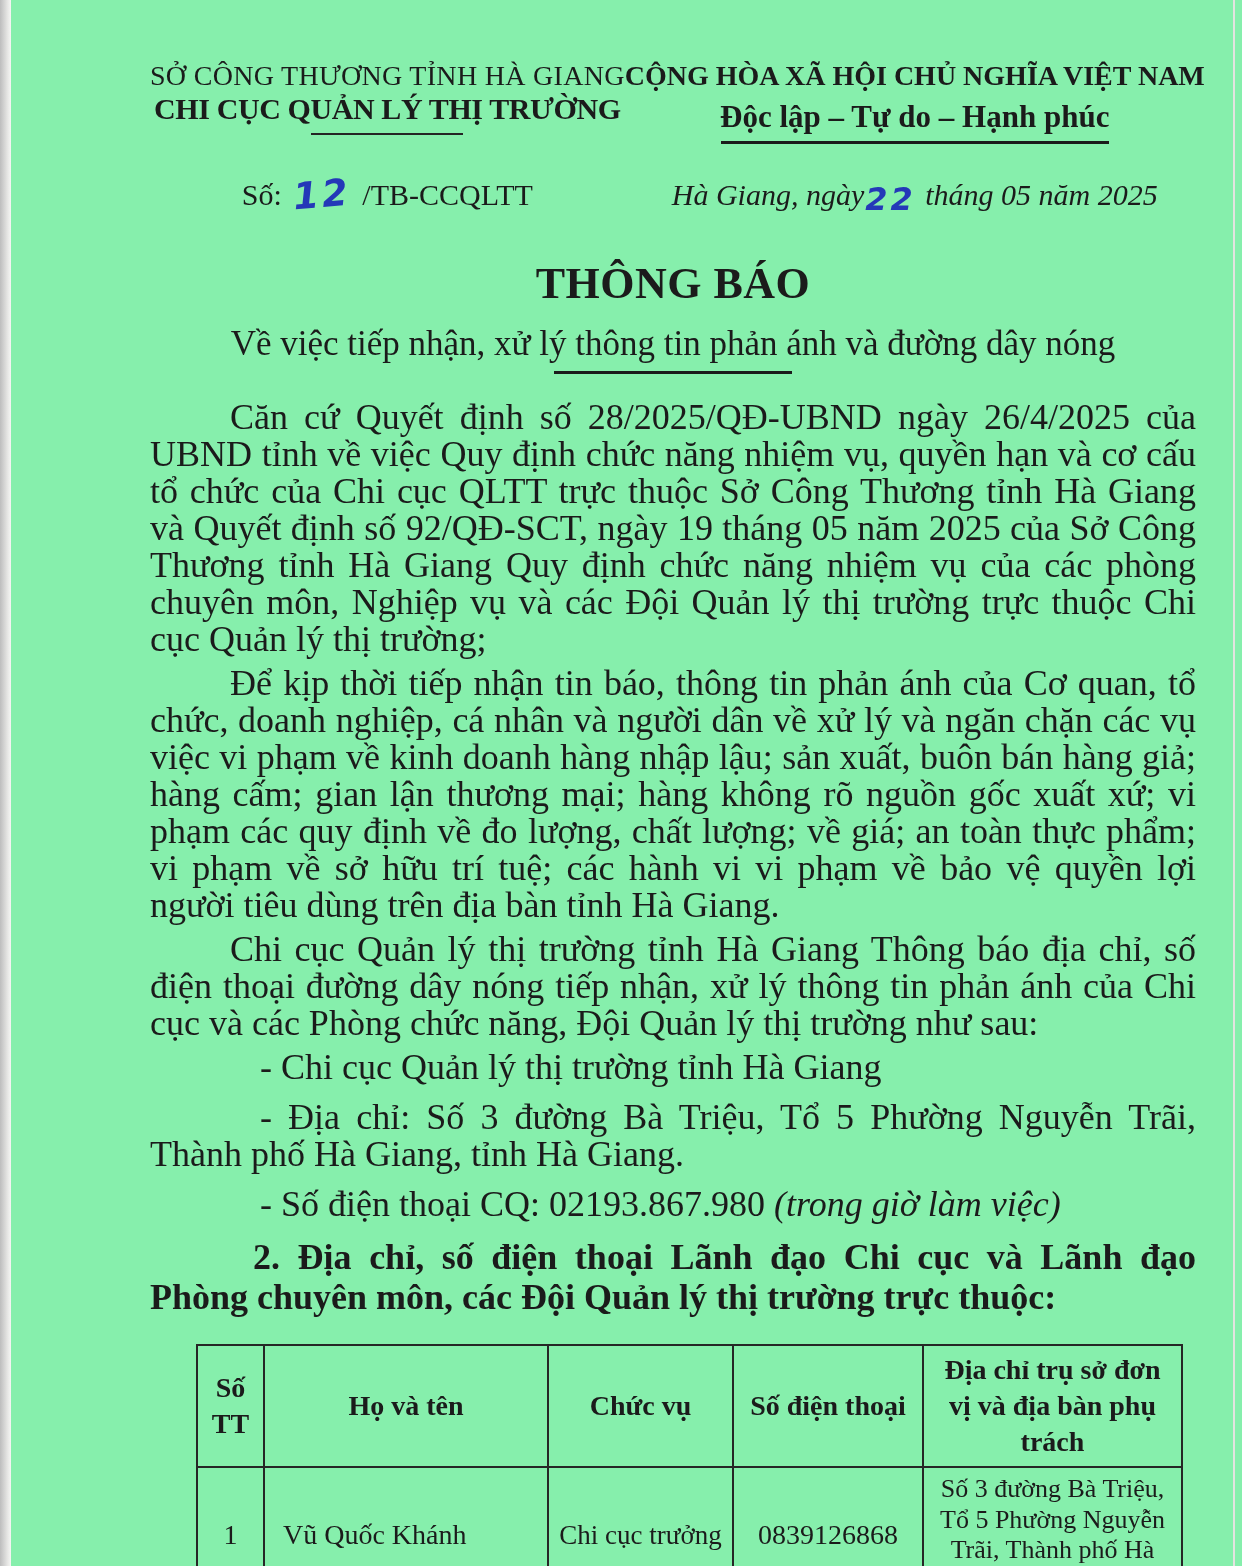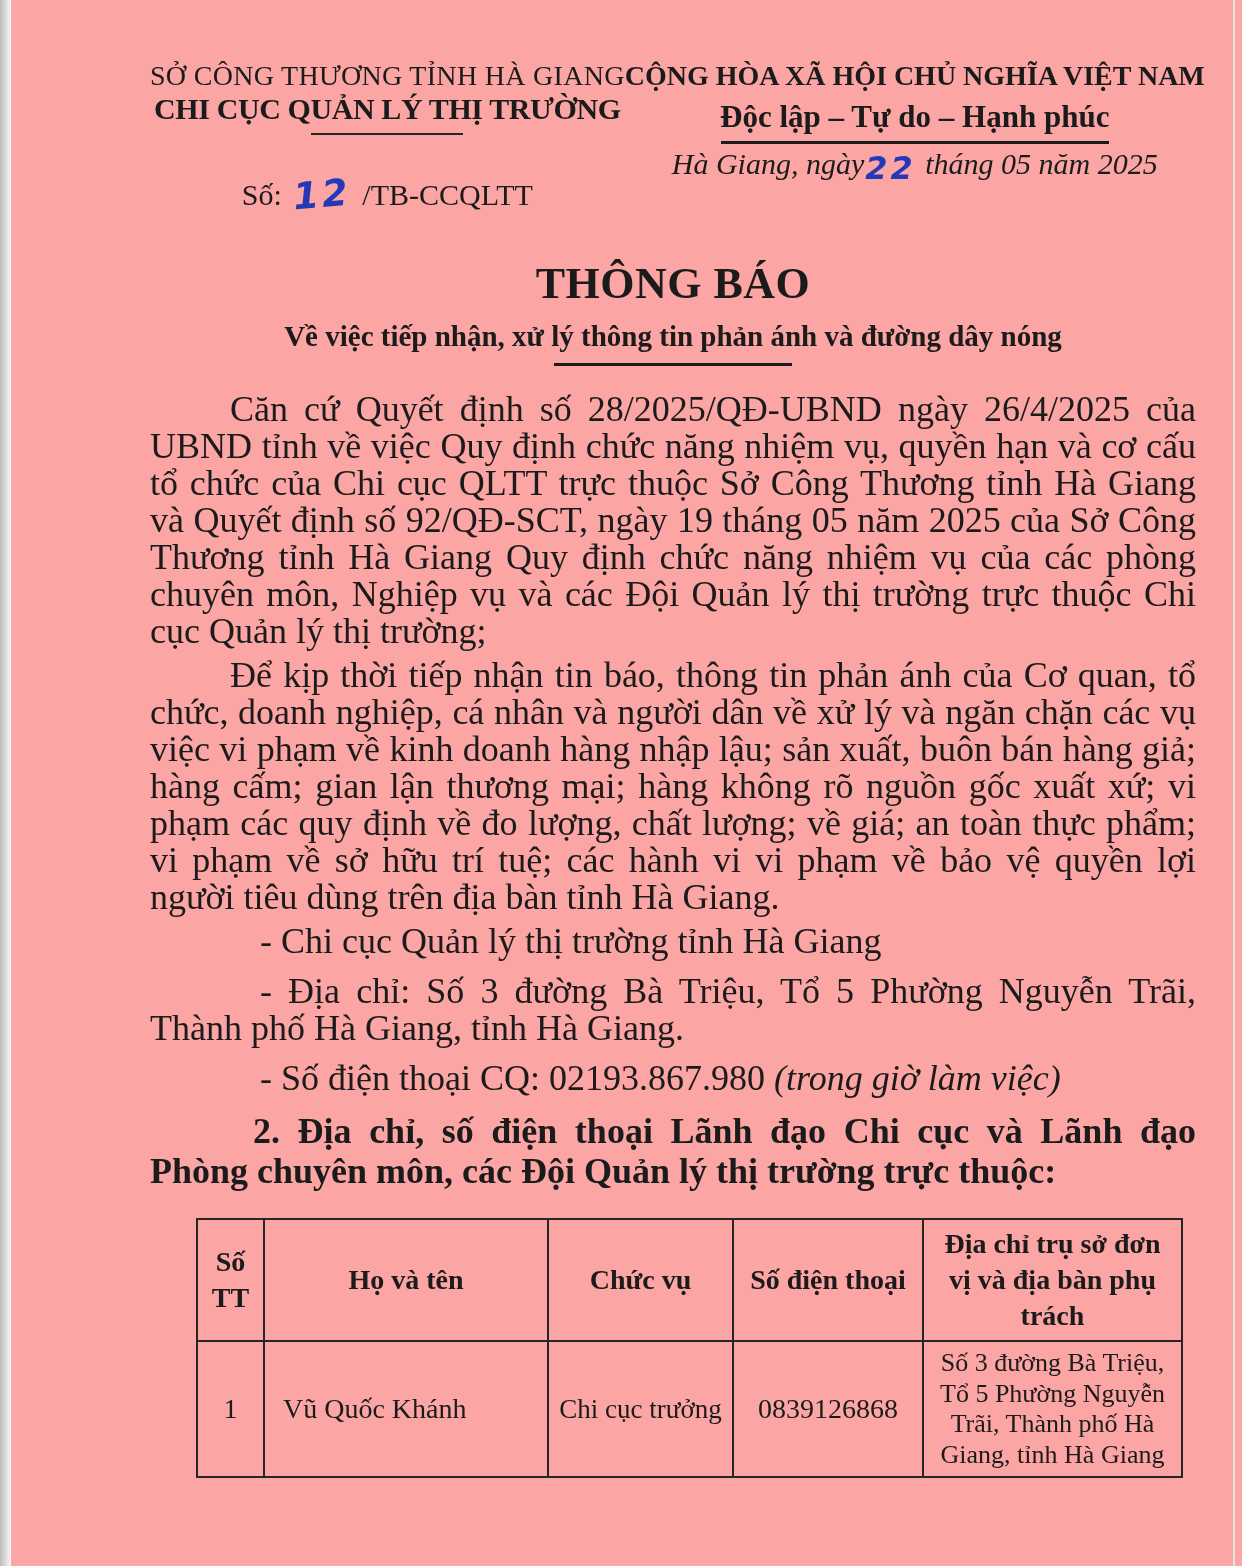--- a/index.html
+++ b/index.html
@@ -1,21 +1,21 @@
 <!DOCTYPE html>
 <html><head>
 <meta charset="utf-8">
 <style>
   * { margin:0; padding:0; box-sizing:border-box; }
   html,body { background:#e9e9e7; }
   .page {
     position:relative;
     width:1242px; height:1566px;
     margin:0 auto;
-    background:#fca5a5;
+    background:#86efac;
     font-family:"Liberation Serif","DejaVu Serif",serif;
     color:#1b1b1b;
     overflow:hidden;
     padding-left:24px;
   }
   .scan-edge-left {
     position:absolute; left:0; top:0; width:11px; height:100%;
     background:linear-gradient(to right,#bdbdbd,#e7e7e5 70%,#f6f6f4);
   }
   .scan-edge-right {
@@ -36,24 +36,24 @@
     display:inline-block;
     font-family:"DejaVu Sans",sans-serif;
     font-style:italic; font-weight:bold;
     letter-spacing:3px;
   }
   .hand-number { font-size:37px; transform:rotate(-5deg) translateY(2px); margin:0 4px; }
   .hand-day    { font-size:32px; transform:translateY(5px); margin:0 2px 0 1px; }
   .motto-line1 { font-size:28px; font-weight:bold; white-space:nowrap; }
   .motto-line2 { font-size:31px; font-weight:bold; margin-top:7px; white-space:nowrap; }
   .motto-underline { width:388px; border-top:3px solid #1b1b1b; margin:6px auto 0; }
-  .place-date { font-size:30px; font-style:italic; white-space:nowrap; }
+  .place-date { margin-top:31px; font-size:30px; font-style:italic; white-space:nowrap; }
   .title-block { text-align:center; margin-top:44px; }
   .notice-title { font-size:44px; font-weight:bold; letter-spacing:0.5px; }
-  .notice-subtitle { font-size:29px; font-weight:bold; line-height:38px; margin-top:8px; }
+  .notice-subtitle { font-size:35px; font-weight:normal; line-height:38px; margin-top:16px; }
   .subtitle-underline { width:238px; border-top:3px solid #1b1b1b; margin:8px auto 0; }
   .body-text { margin-top:25px; font-size:36px; line-height:37px; text-align:justify; }
   .body-text p { text-indent:80px; margin-bottom:7px; }
   .sec-heading { font-weight:bold; text-indent:103px; margin:12px 0 14px; }
   .sec-item { text-indent:110px; margin-bottom:13px; }
   .note-italic { font-style:italic; }
   .sec2-heading { font-weight:bold; text-indent:103px; line-height:40px; margin:14px 0 0; }
   table.contacts {
     border-collapse:collapse; table-layout:fixed;
     width:985px; margin:27px 0 0 46px;
@@ -107,20 +107,21 @@
       <div class="notice-title">THÔNG BÁO</div>
       <div class="notice-subtitle">
         <div>Về việc tiếp nhận, xử lý thông tin phản ánh và đường dây nóng</div>
       </div>
       <div class="subtitle-underline"></div>
     </div>
 
     <div class="body-text">
       <p>Căn cứ Quyết định số 28/2025/QĐ-UBND ngày 26/4/2025 của UBND tỉnh về việc Quy định chức năng nhiệm vụ, quyền hạn và cơ cấu tổ chức của Chi cục QLTT trực thuộc Sở Công Thương tỉnh Hà Giang và Quyết định số 92/QĐ-SCT, ngày 19 tháng 05 năm 2025 của Sở Công Thương tỉnh Hà Giang Quy định chức năng nhiệm vụ của các phòng chuyên môn, Nghiệp vụ và các Đội Quản lý thị trường trực thuộc Chi cục Quản lý thị trường;</p>
       <p>Để kịp thời tiếp nhận tin báo, thông tin phản ánh của Cơ quan, tổ chức, doanh nghiệp, cá nhân và người dân về xử lý và ngăn chặn các vụ việc vi phạm về kinh doanh hàng nhập lậu; sản xuất, buôn bán hàng giả; hàng cấm; gian lận thương mại; hàng không rõ nguồn gốc xuất xứ; vi phạm các quy định về đo lượng, chất lượng; về giá; an toàn thực phẩm; vi phạm về sở hữu trí tuệ; các hành vi vi phạm về bảo vệ quyền lợi người tiêu dùng trên địa bàn tỉnh Hà Giang.</p>
+      <p>Chi cục Quản lý thị trường tỉnh Hà Giang Thông báo địa chỉ, số điện thoại đường dây nóng tiếp nhận, xử lý thông tin phản ánh của Chi cục và các Phòng chức năng, Đội Quản lý thị trường như sau:</p>
 
       <div class="sec-item">- Chi cục Quản lý thị trường tỉnh Hà Giang</div>
       <div class="sec-item">- Địa chỉ: Số 3 đường Bà Triệu, Tổ 5 Phường Nguyễn Trãi, Thành phố Hà Giang, tỉnh Hà Giang.</div>
       <div class="sec-item">
         <span>- Số điện thoại CQ: 02193.867.980 </span><span class="note-italic">(trong giờ làm việc)</span>
       </div>
 
       <div class="sec2-heading">2. Địa chỉ, số điện thoại Lãnh đạo Chi cục và Lãnh đạo Phòng chuyên môn, các Đội Quản lý thị trường trực thuộc:</div>
     </div>
 

